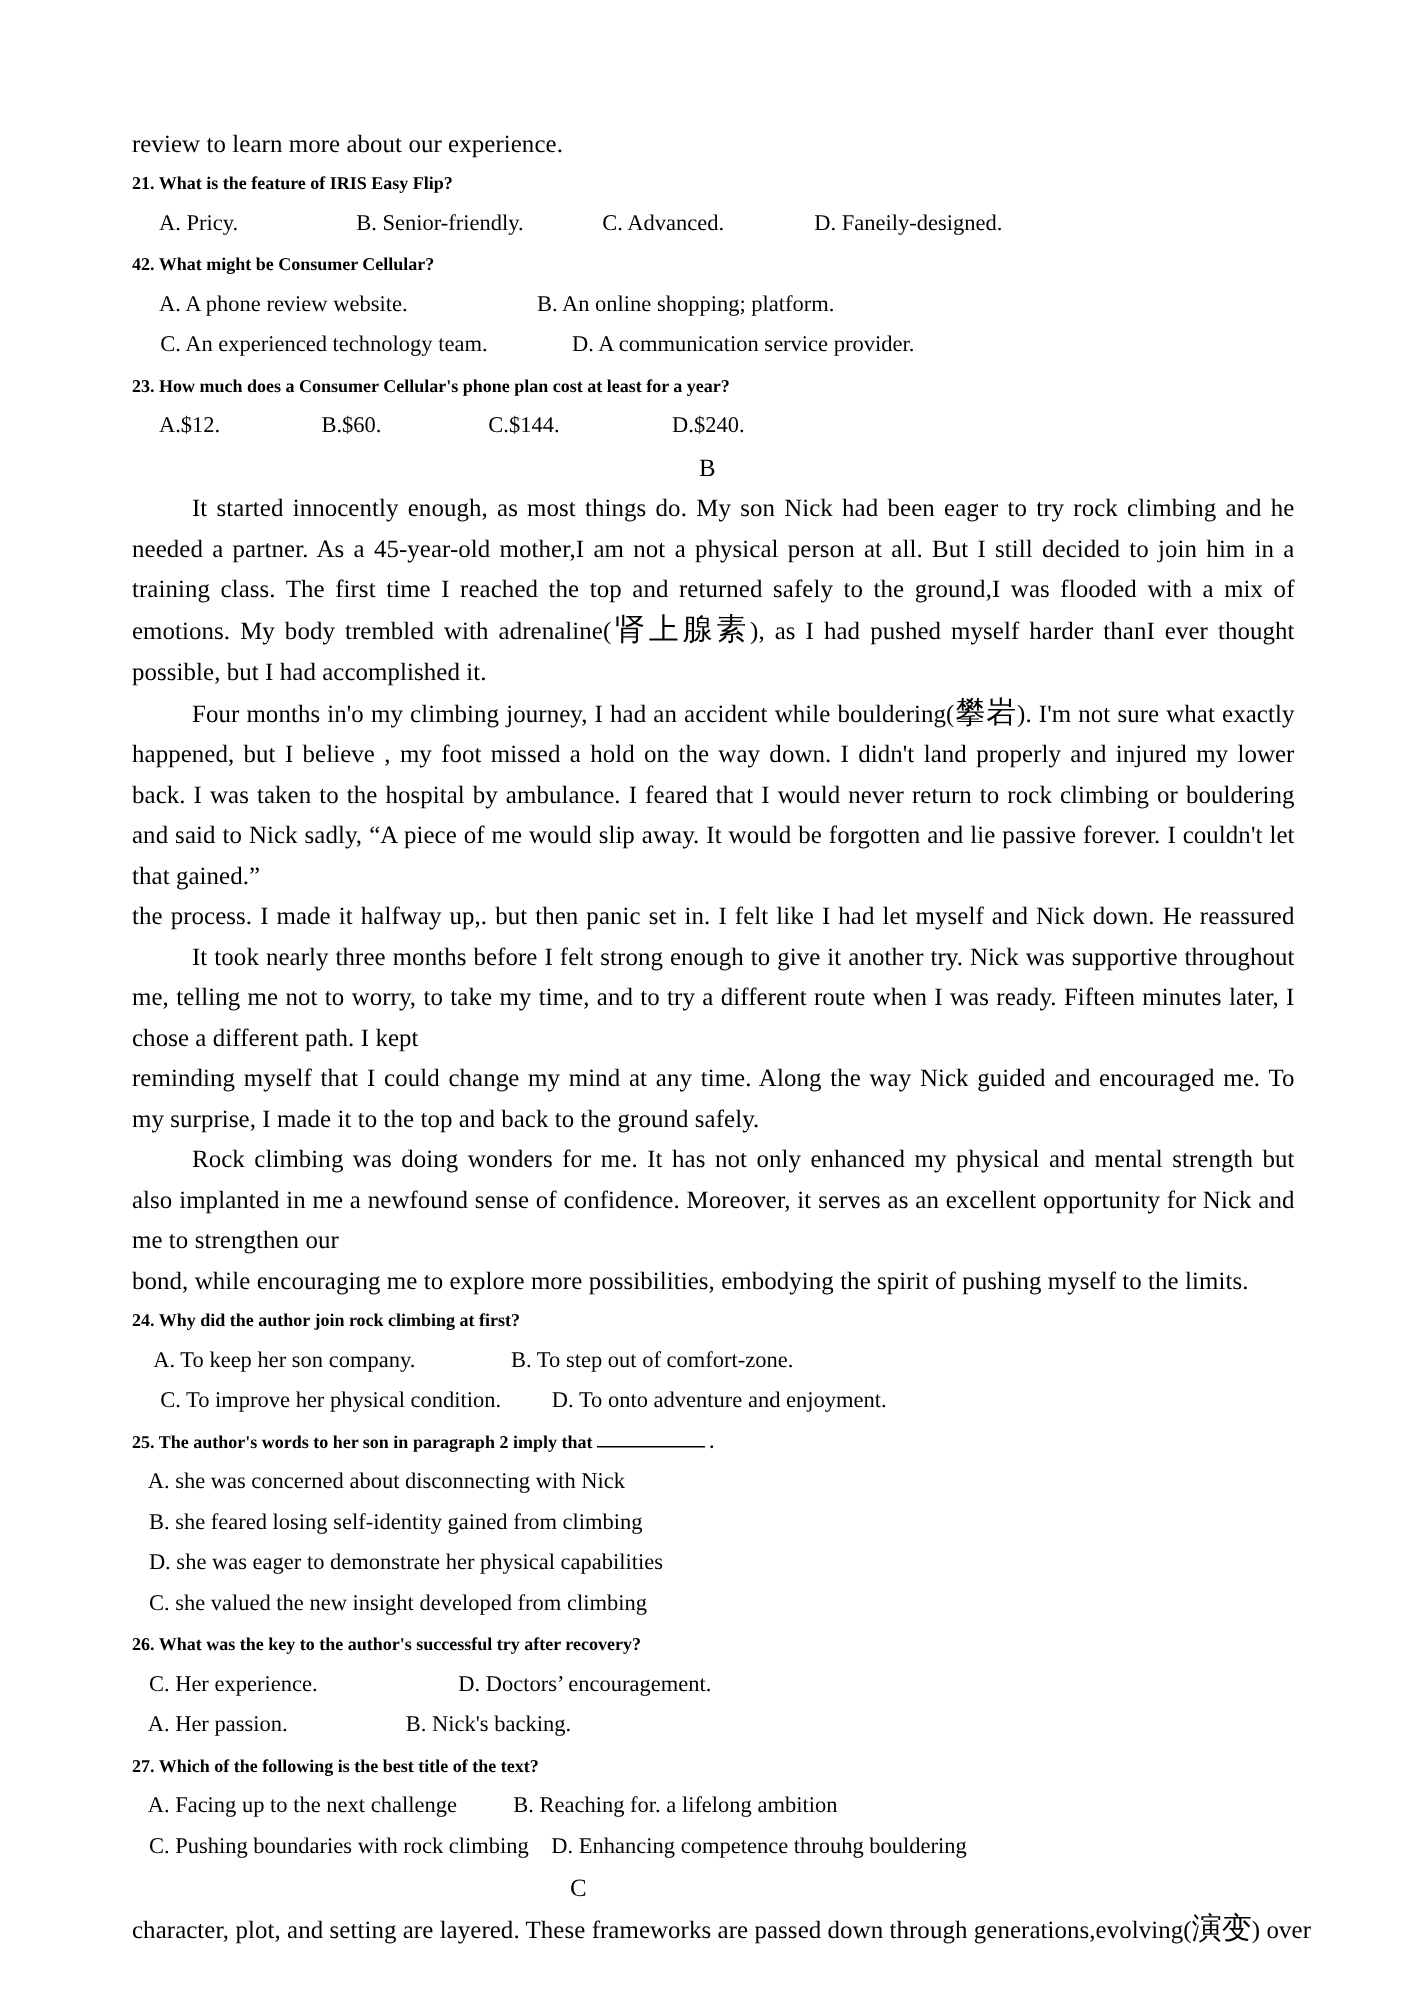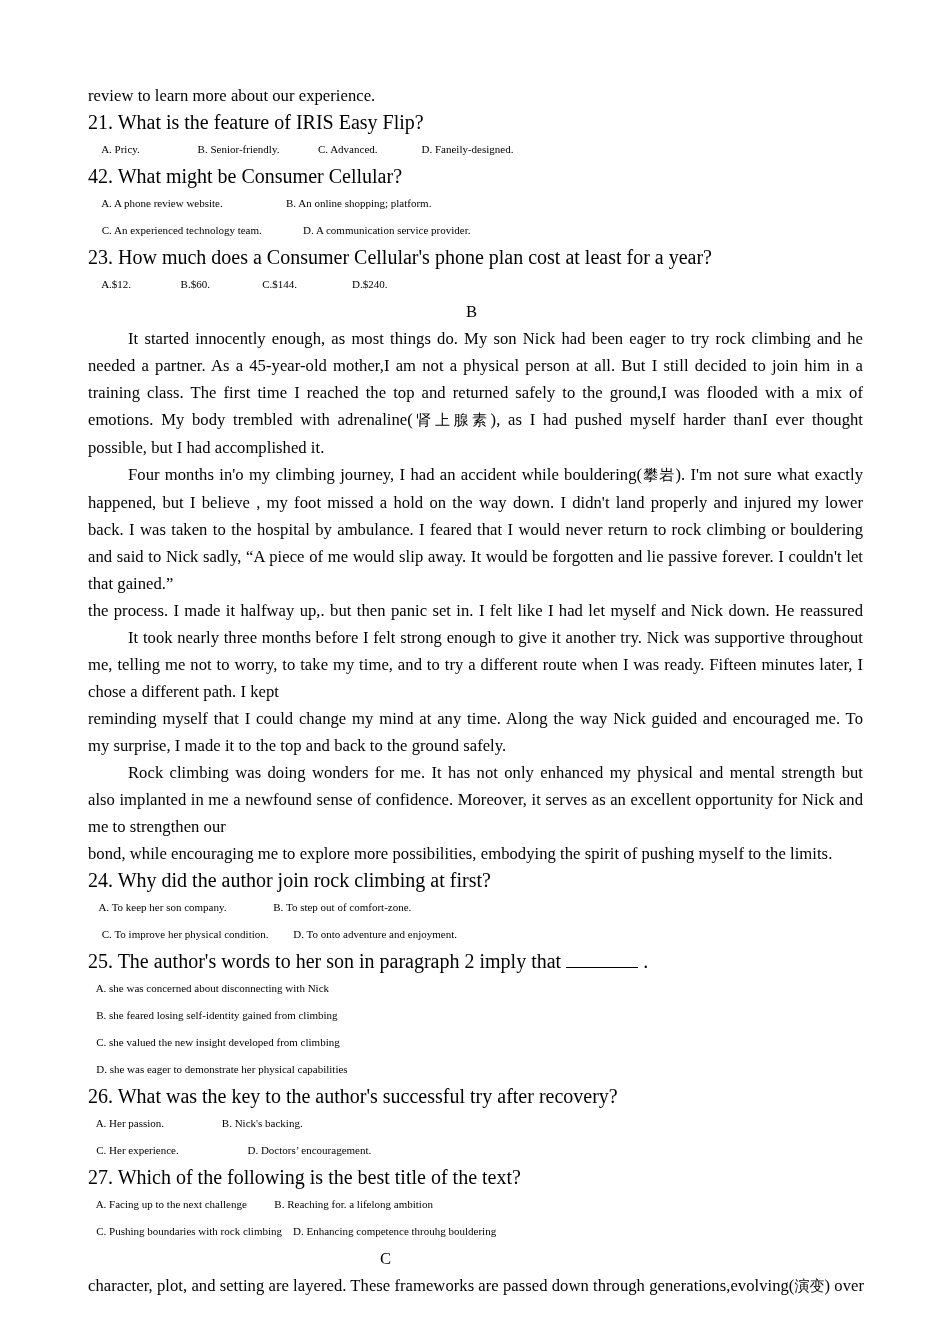--- a/index.html
+++ b/index.html
@@ -52,39 +52,40 @@
     line-height: 27px;
   }
   .b-head {
     text-align: left;
     padding-left: 378px;
     font-size: 16.6px;
     line-height: 27px;
   }
 
   .q {
-    font-size: 20px;
+    font-size: 12px;
     line-height: 27px;
     white-space: pre;
+    font-weight: bold;
   }
   .opts {
-    font-size: 11px;
+    font-size: 15px;
     line-height: 27px;
     white-space: pre;
   }
   .blank {
     display: inline-block;
     width: 72px;
     border-bottom: 1.3px solid #000;
     height: 14px;
     vertical-align: baseline;
   }
   .cjk {
     font-family: "DejaVu Sans", sans-serif;
-    font-size: 15px;
+    font-size: 20px;
   }
 </style>
 </head>
 <body>
 
 <div class="page">
   <div class="content">
 
     <div class="ln">review to learn more about our experience.</div>
 
@@ -132,26 +133,26 @@
       <div class="ln">bond, while encouraging me to explore more possibilities, embodying the spirit of pushing myself to the limits.</div>
     </div>
 
     <div class="q">24. Why did the author join rock climbing at first?</div>
     <div class="opts">    A. To keep her son company.                 B. To step out of comfort-zone.</div>
     <div class="opts">     C. To improve her physical condition.         D. To onto adventure and enjoyment.</div>
 
     <div class="q"><span>25. The author's words to her son in paragraph 2 imply that </span><span class="blank"></span><span> .</span></div>
     <div class="opts">   A. she was concerned about disconnecting with Nick</div>
     <div class="opts">   B. she feared losing self-identity gained from climbing</div>
+    <div class="opts">   D. she was eager to demonstrate her physical capabilities</div>
     <div class="opts">   C. she valued the new insight developed from climbing</div>
-    <div class="opts">   D. she was eager to demonstrate her physical capabilities</div>
 
     <div class="q">26. What was the key to the author's successful try after recovery?</div>
+    <div class="opts">   C. Her experience.                         D. Doctors’ encouragement.</div>
     <div class="opts">   A. Her passion.                     B. Nick's backing.</div>
-    <div class="opts">   C. Her experience.                         D. Doctors’ encouragement.</div>
 
     <div class="q">27. Which of the following is the best title of the text?</div>
     <div class="opts">   A. Facing up to the next challenge          B. Reaching for. a lifelong ambition</div>
     <div class="opts">   C. Pushing boundaries with rock climbing    D. Enhancing competence throuhg bouldering</div>
 
     <div class="c-head">C</div>
 
     <div>
       <div class="ln"><span>character, plot, and setting are layered. These frameworks are passed down through generations,evolving(</span><span class="cjk">演变</span><span>) over</span></div>
     </div>

